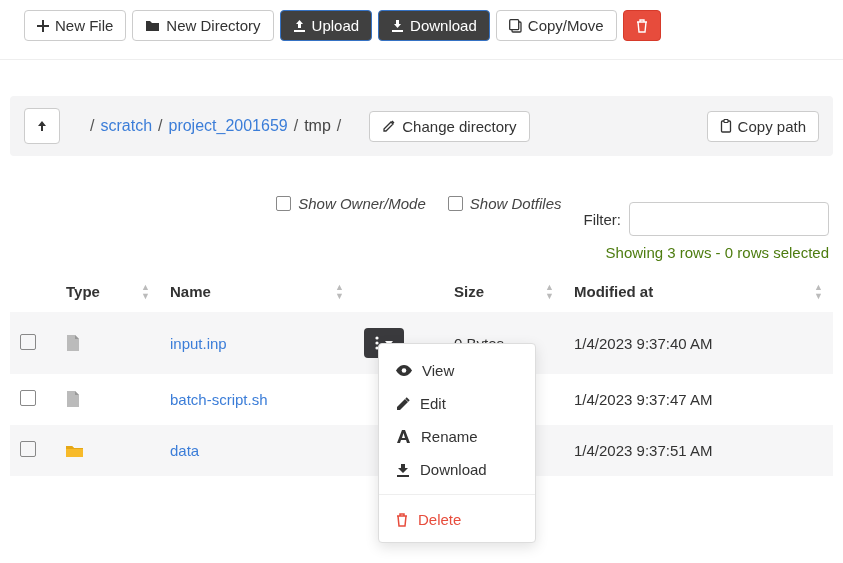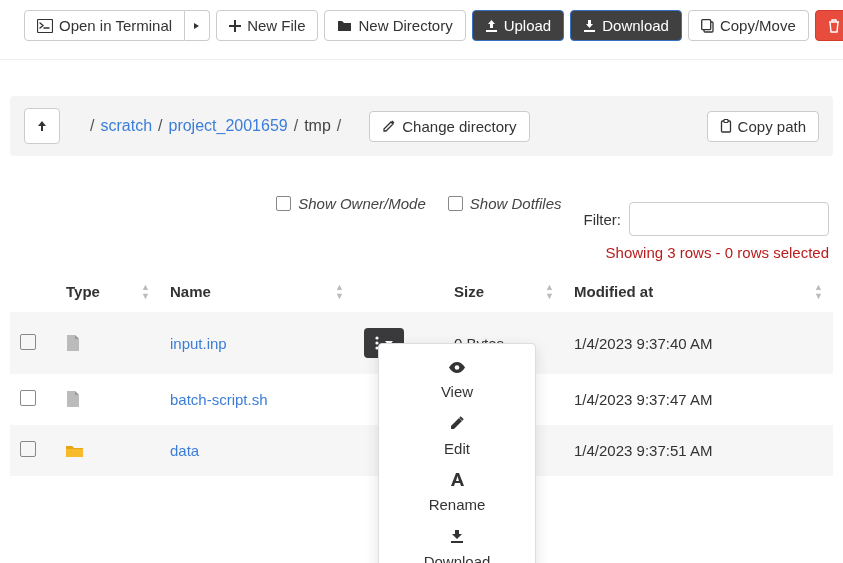--- a/index.html
+++ b/index.html
@@ -93,21 +93,21 @@
 .filter-wrap { display: flex; align-items: center; gap: 8px; margin-top: 32px; }
 .filter-wrap input {
   width: 200px; height: 34px;
   border: 1px solid #ccc; border-radius: 4px;
   padding: 4px 8px;
   font-size: 15px;
 }
 .status-row {
   text-align: right;
   padding: 8px 14px 10px;
-  color: #b91c1c;
+  color: #4d7c0f;
 }
 
 .table-wrap { padding: 0 10px; }
 table { width: 100%; border-collapse: collapse; }
 thead th {
   text-align: left;
   font-weight: 600;
   padding: 12px 10px;
   color: #333;
   position: relative;
@@ -164,47 +164,30 @@
   padding: 10px 0 6px;
   z-index: 10;
 }
 .dropdown .item {
   display: flex;
   align-items: center;
   gap: 10px;
   padding: 8px 17px;
   cursor: pointer;
   color: #333;
-  flex-direction: column;
 }
 .dropdown .divider { height: 1px; background: #eee; margin: 8px 0; }
 .dropdown .danger { color: #e74c3c; }
 
 svg { display: block; }
 </style>
 </head>
 <body>
 
 <div class="toolbar">
-  <div class="btn-group">
-    <button class="btn">
-      <span>
-        <svg width="16" height="14" viewBox="0 0 16 14">
-            <rect x="0.5" y="0.5" width="15" height="13" rx="1" fill="none" stroke="#333" stroke-width="1.2"></rect>
-            <path d="M3 4 L6 6.5 L3 9 M7 9 H12" stroke="#333" stroke-width="1.4" fill="none" stroke-linecap="round"></path>
-          </svg>
-      </span>
-      <span>Open in Terminal</span>
-    </button>
-    <button class="btn caret">
-      <svg width="8" height="6" viewBox="0 0 8 6">
-          <path d="M1 0 L6 3 L1 6 Z" fill="#333"></path>
-        </svg>
-    </button>
-  </div>
 
   <button class="btn">
     <span>
         <svg width="12" height="12" viewBox="0 0 12 12">
           <path d="M6 0 V12 M0 6 H12" stroke="#333" stroke-width="2"></path>
         </svg>
       </span>
     <span>New File</span>
   </button>
 

